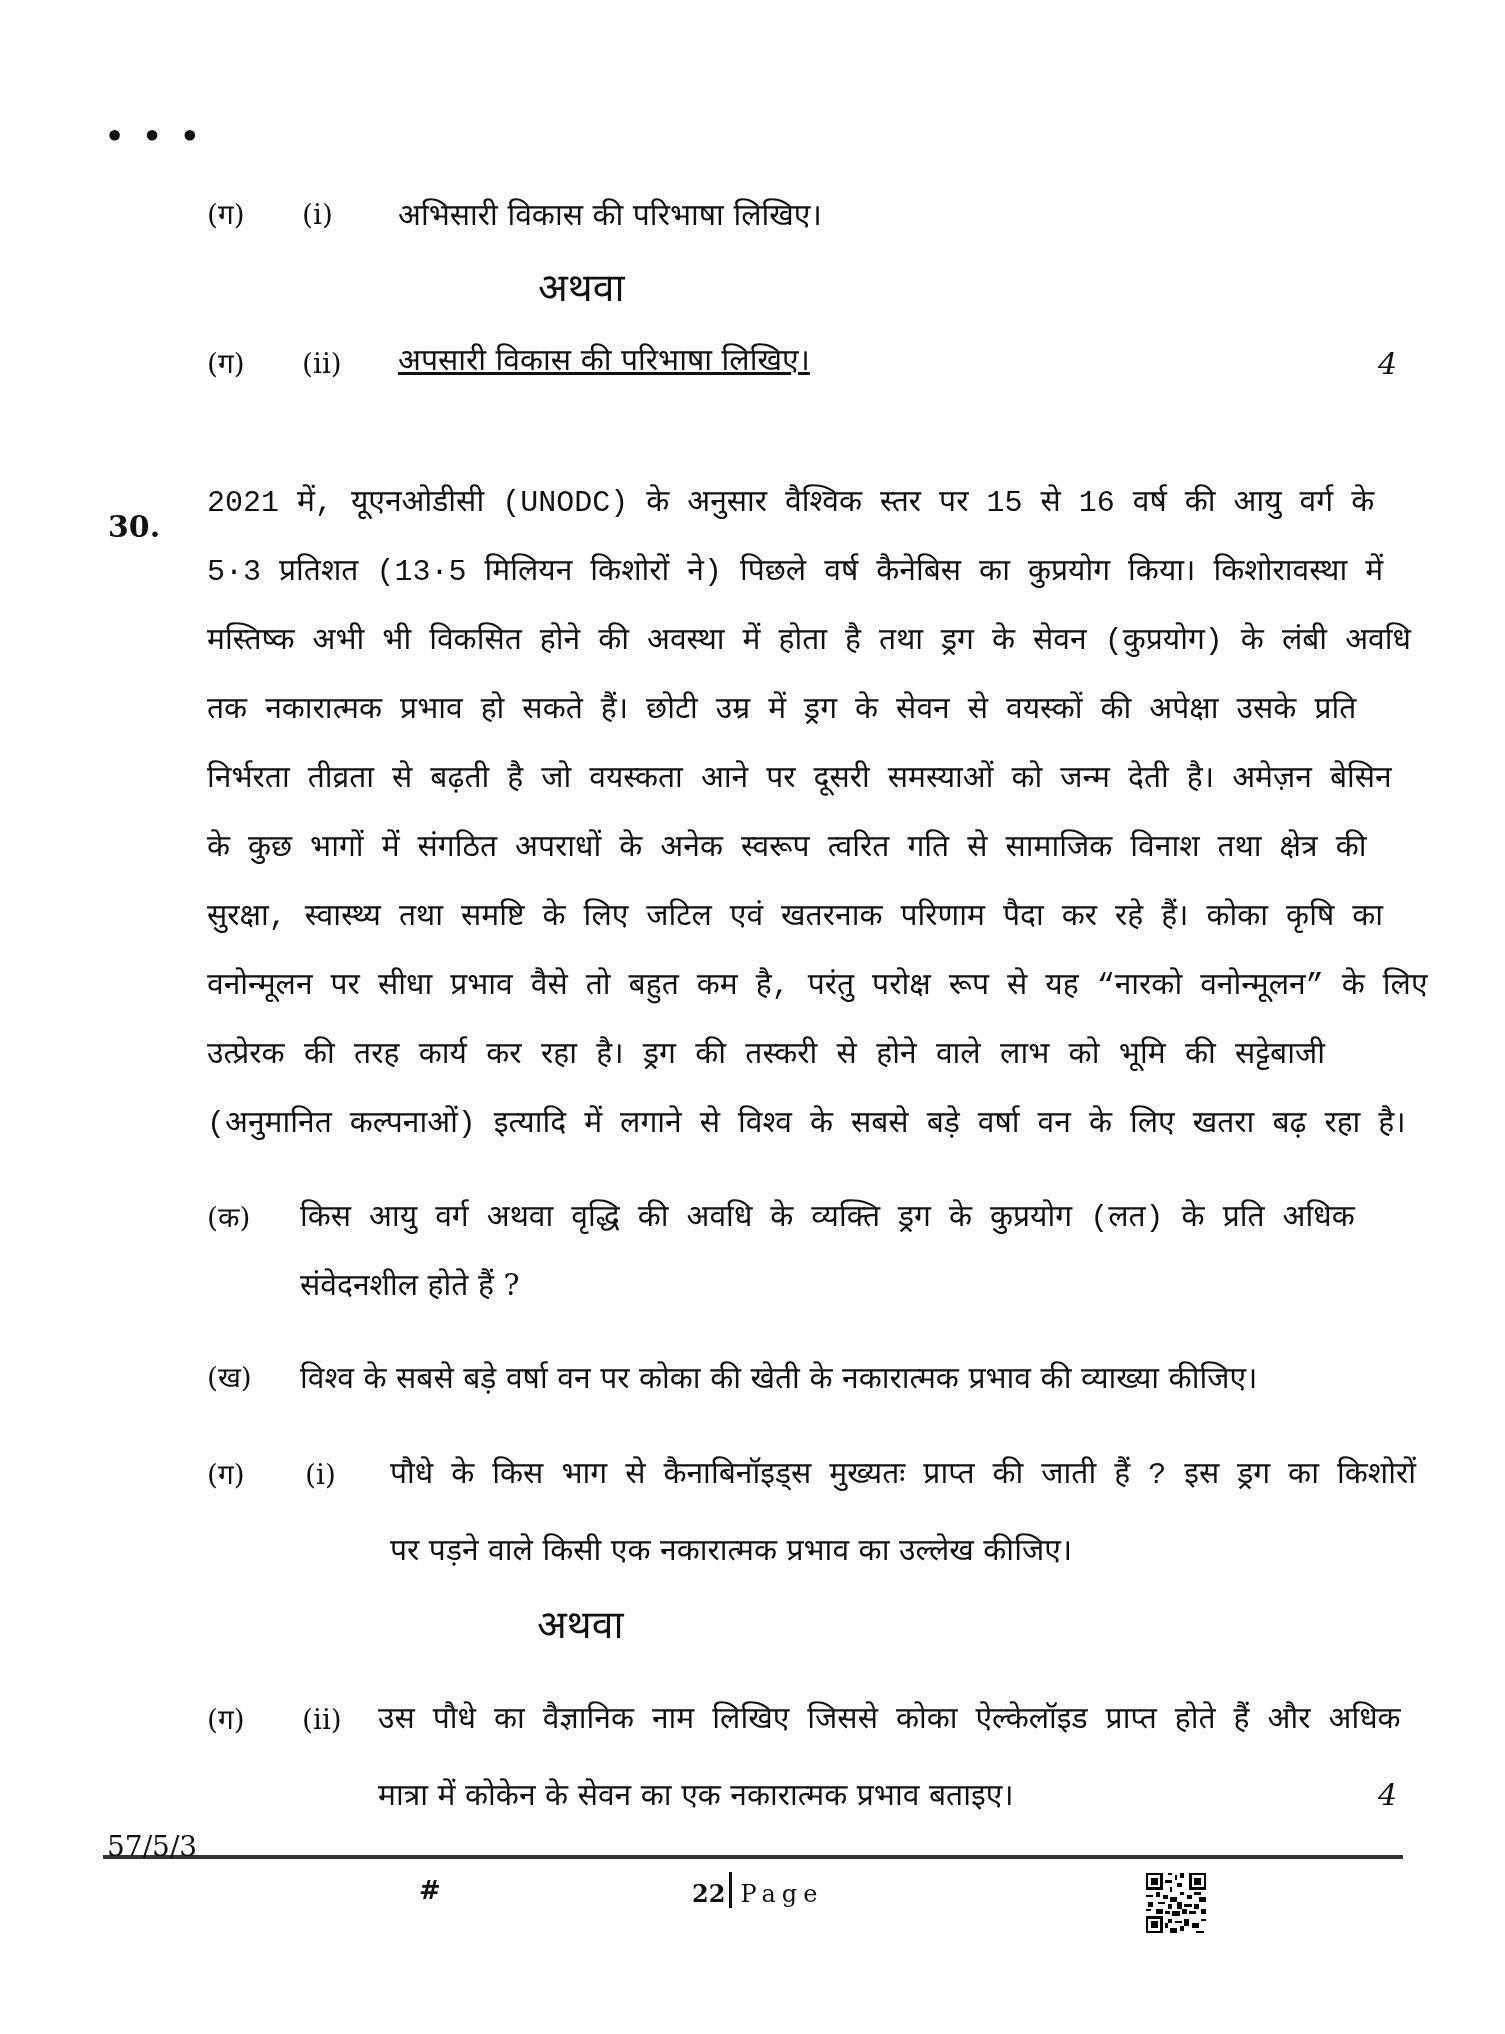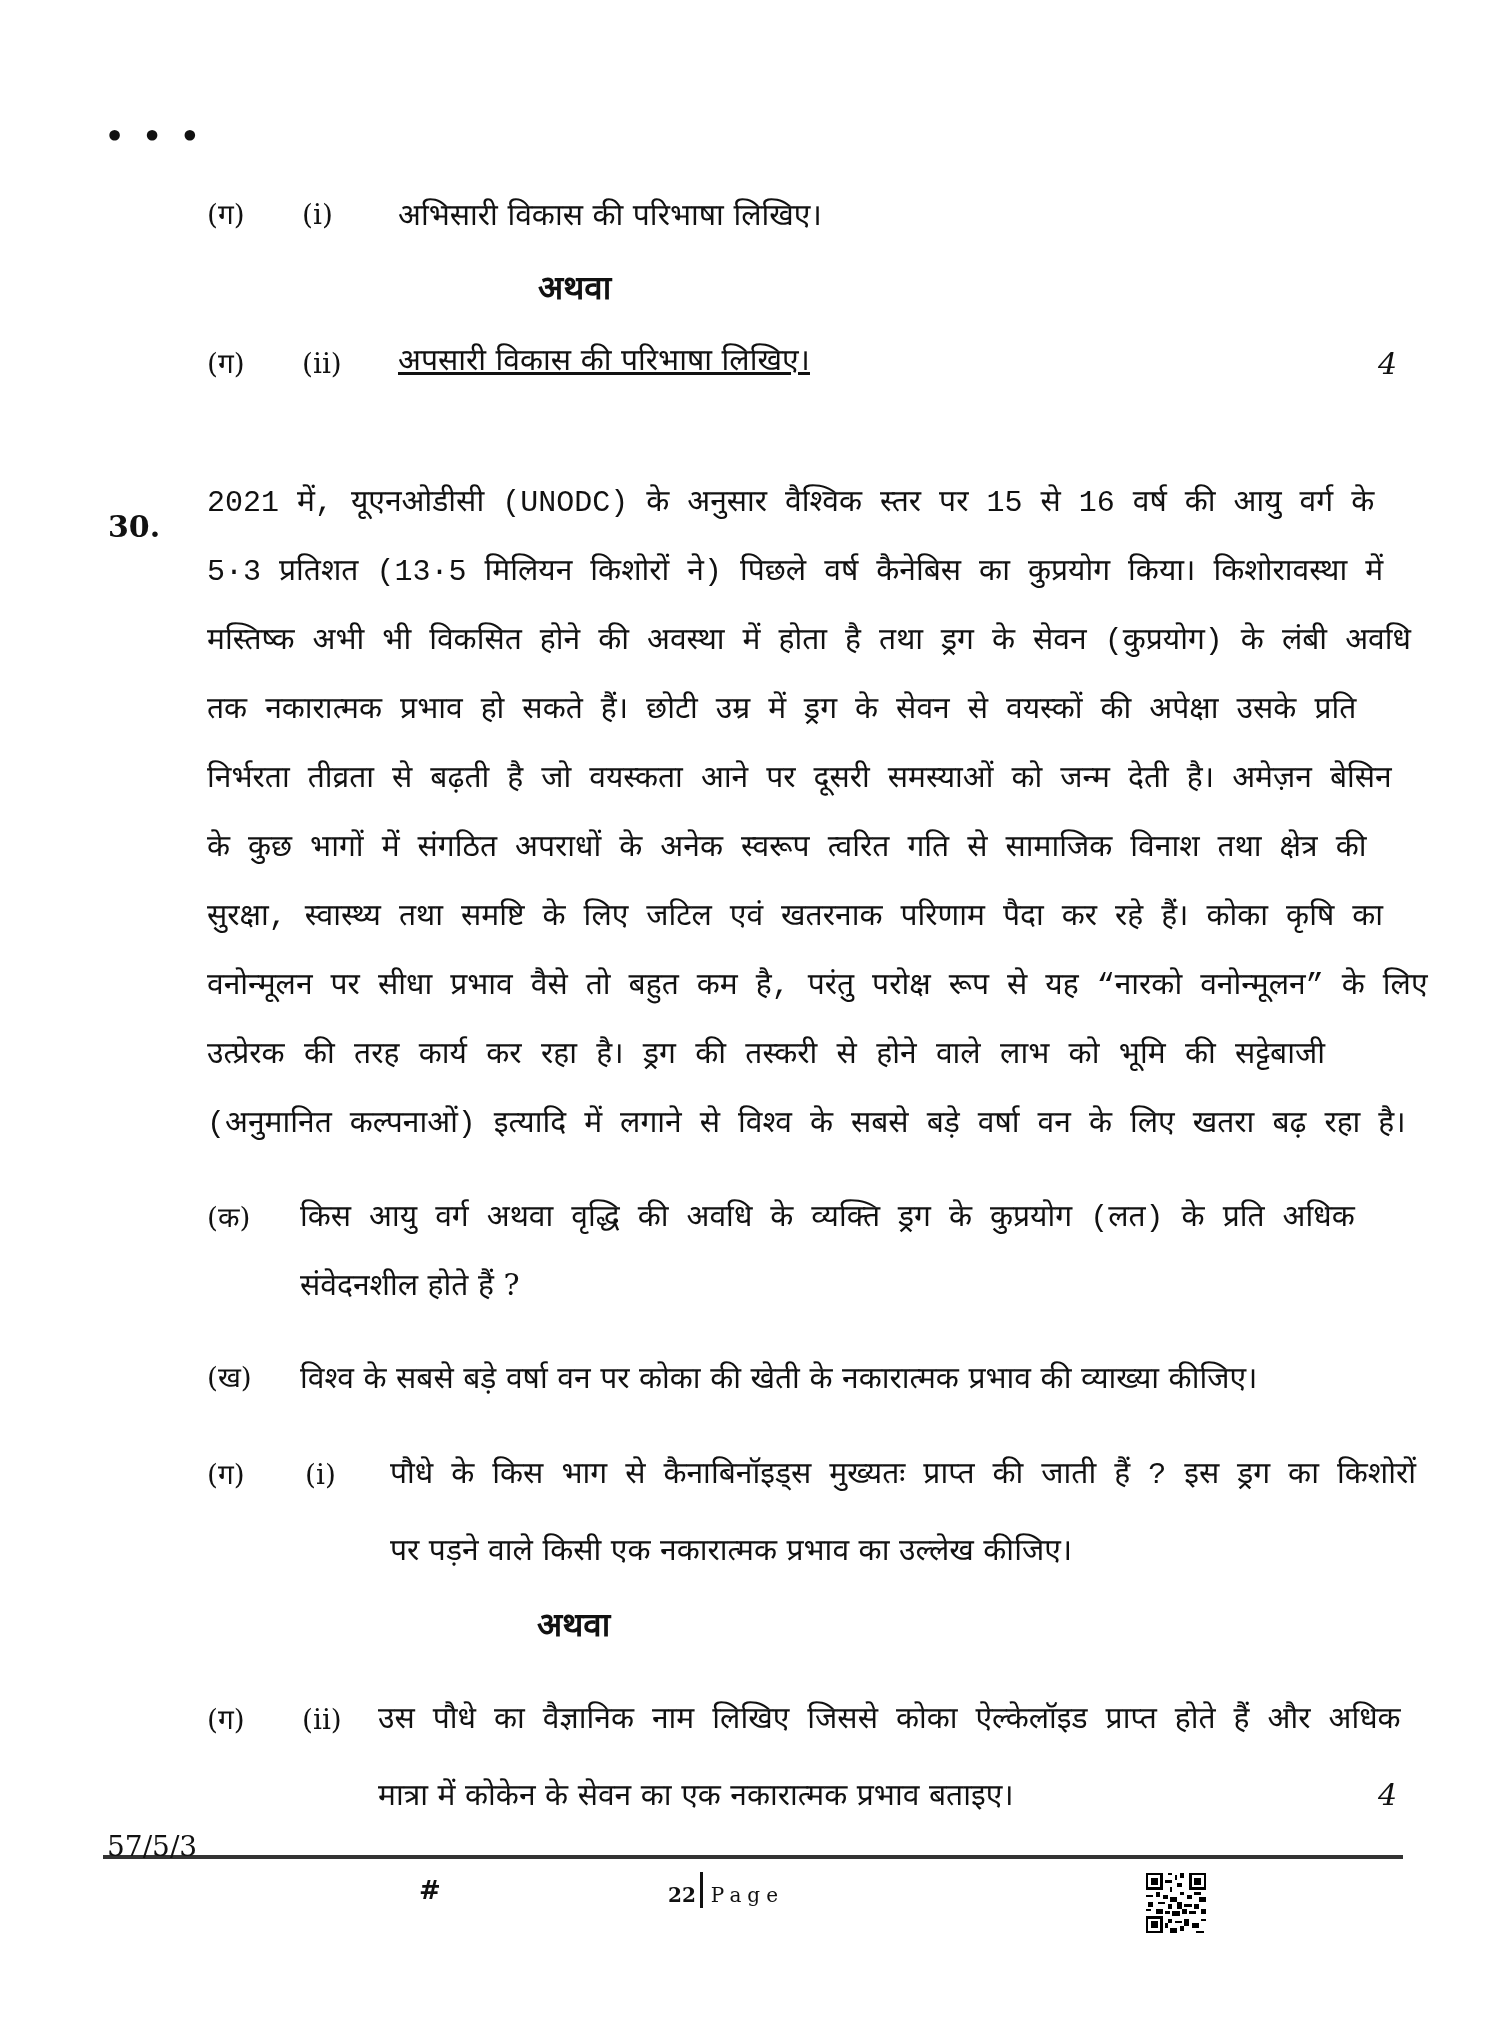--- a/index.html
+++ b/index.html
@@ -6,29 +6,29 @@
   body {
     width:1505px; height:2034px; position:relative; overflow:hidden;
     font-family:"DejaVu Serif", "Liberation Serif", serif;
     color:#111111;
   }
   .abs { position:absolute; white-space:nowrap; }
   .txt { font-size:30px; line-height:40px; }
   .dots { left:105px; top:118px; font-size:30px; font-weight:bold; letter-spacing:4px; }
   .label { font-size:28px; line-height:40px; }
   .roman { font-size:28px; line-height:40px; }
-  .atha { font-weight:bold; font-size:33px; line-height:40px; }
+  .atha { font-weight:normal; font-size:39px; line-height:40px; }
   .marks { font-style:italic; font-size:30px; line-height:40px; }
   .qnum { font-weight:bold; font-size:30px; line-height:40px;margin-top:24px; }
   .para-line { position:absolute; left:207px; width:1118px; font-size:30px; line-height:40px; white-space:nowrap; text-align:justify; text-align-last:justify;font-family:Liberation Mono, monospace; }
   .para-line.last { text-align-last:left; }
   .footer-rule { position:absolute; left:103px; top:1855px; width:1300px; height:0; border-top:4px solid #333333; }
   .footer-code { left:107px; top:1830px; font-weight:normal; font-size:28px; }
   .footer-hash { left:419px; top:1875px; font-size:26px; font-weight:bold; }
-  .footer-page { left:668px; top:1872px; font-size:20px;text-align:right; }
+  .footer-page { left:692px; top:1872px; font-size:24px;text-align:right; }
   .footer-page .num { font-weight:bold; }
   .footer-page .sep { display:inline-block; width:3px; height:36px; background:#111; vertical-align:-6px; margin:0 8px 0 4px; }
   .footer-page .pg { letter-spacing:6px; }
   .qr { position:absolute; left:1146px; top:1873px; width:60px; height:60px; }
 </style>
 </head>
 <body>
 
 <div class="abs dots">• • •</div>
 

